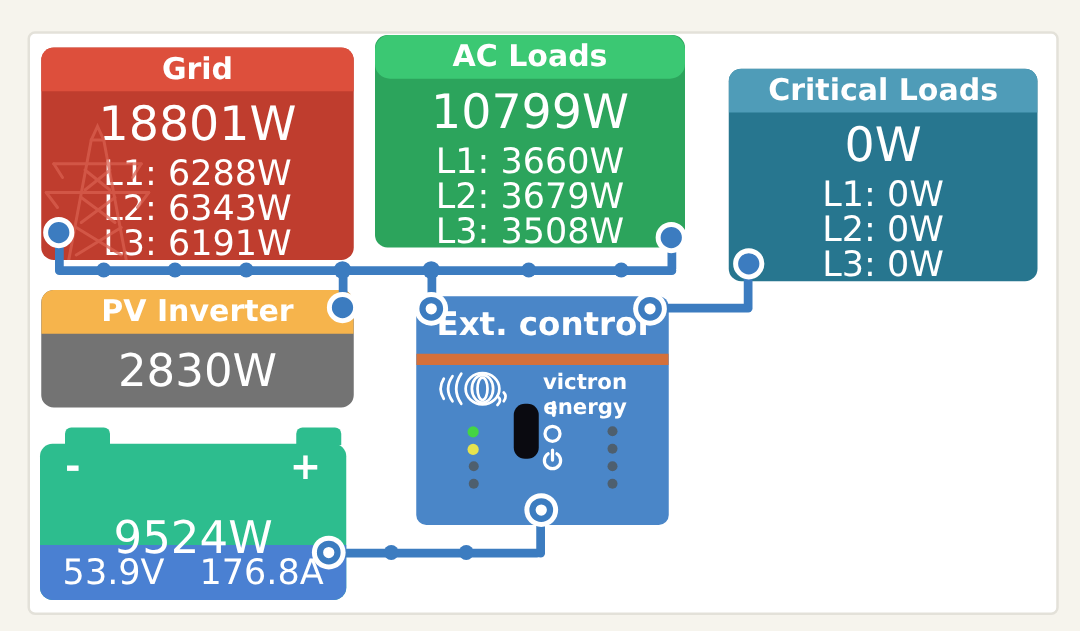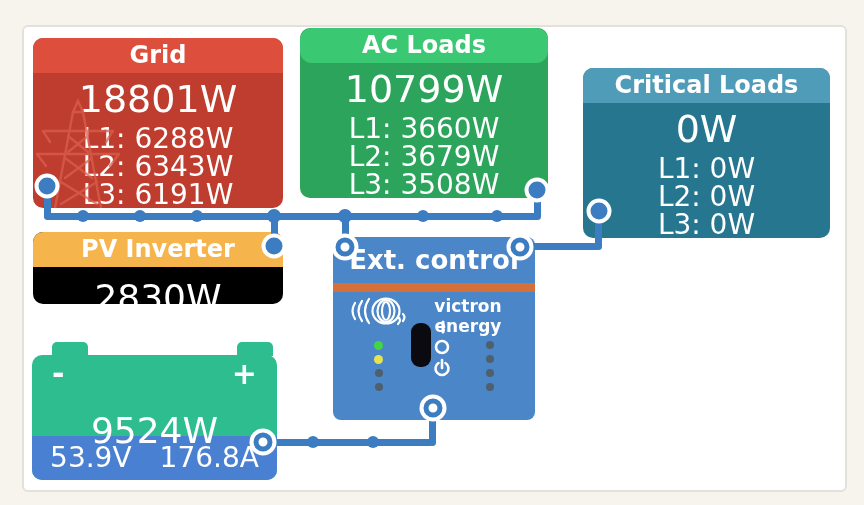--- a/index.html
+++ b/index.html
@@ -11,24 +11,24 @@
   .tile-header{font-weight:bold;font-size:24px;line-height:35px;height:35px;}
   .big-val{font-size:38px;line-height:52px;font-weight:normal;}
   .phase-line{font-size:28px;line-height:28px;font-weight:normal;}
   
   #tile-grid{left:33px;top:28px;width:250px;height:170px;background:#bf3d2e;margin-top:10px;}
   #tile-grid .tile-header{background:#dd4f3c;}
   
   #tile-ac{left:300px;top:28px;width:248px;height:170px;background:#2ca45c;}
   #tile-ac .tile-header{background:#3bc873;border-radius:12px;}
   
-  #tile-critical{left:583px;top:55px;width:247px;height:170px;background:#27768f;margin-top:13px;}
+  #tile-critical{left:583px;top:55px;width:247px;height:170px;background:#27768f;}
   #tile-critical .tile-header{background:#4f9cb8;}
   
-  #tile-pv{left:33px;top:232px;width:250px;height:72px;background:#000000;}
+  #tile-pv{left:33px;top:232px;width:250px;height:94px;background:#737373;}
   #tile-pv .tile-header{background:#f6b44c;}
   #tile-pv .big-val{font-size:36px;line-height:62px;}
   
   #tile-ext{left:333px;top:237px;width:202px;height:183px;background:#4a86c8;border-radius:8px;}
   #tile-ext .tile-header{font-size:26px;line-height:46px;height:46px;background:transparent;}
   #ext-stripe{position:absolute;left:0;top:46px;width:100%;height:9px;background:#d4703a;}
   .led{position:absolute;border-radius:50%;}
   .sym{position:absolute;}
   
   #tile-batt{left:32px;top:355px;width:245px;height:125px;background:#2dbd8e;overflow:visible;}

